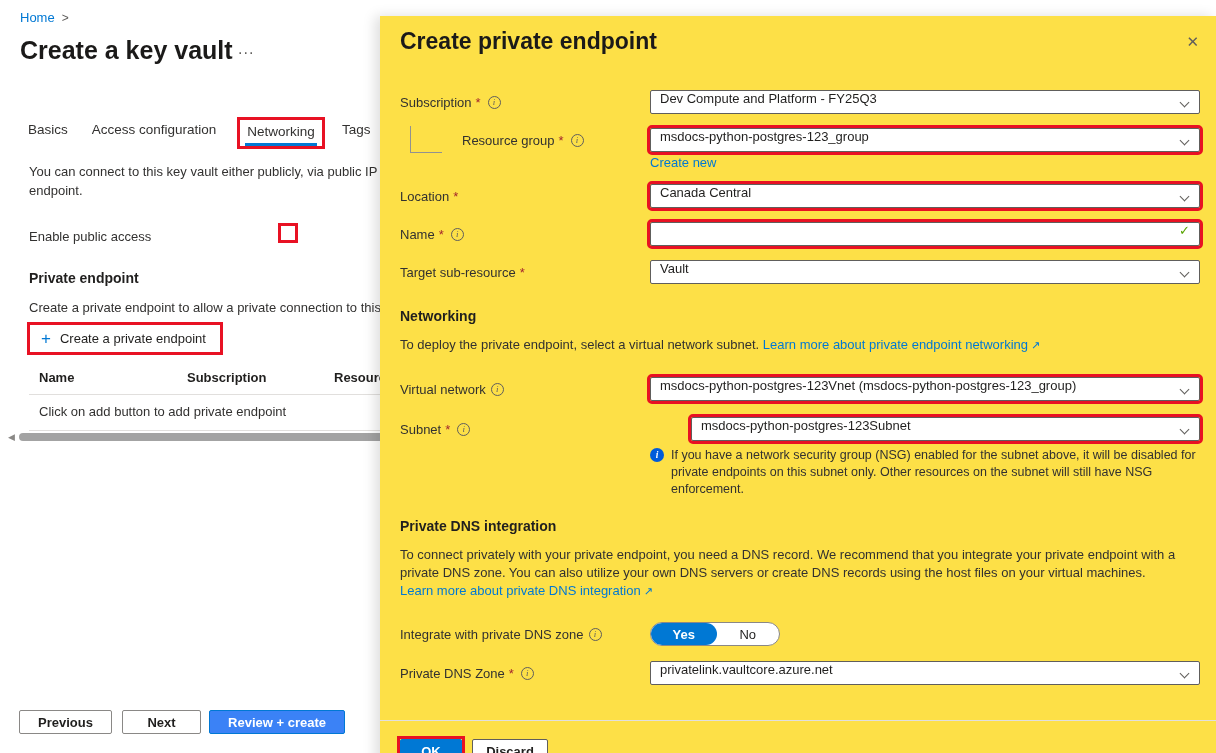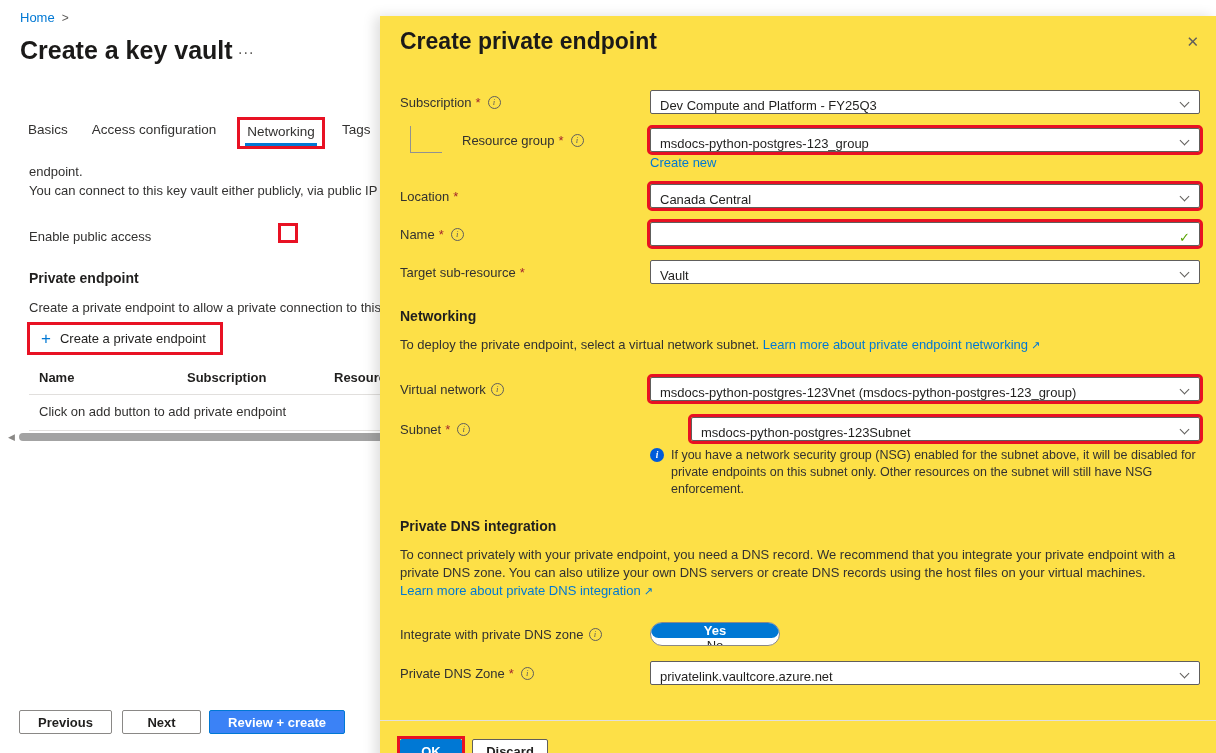--- a/index.html
+++ b/index.html
@@ -50,41 +50,41 @@
 
   
   .panel { position:absolute; left:380px; top:16px; width:836px; height:753px; background:#fde047; box-shadow:-5px 0 12px rgba(0,0,0,.13); padding:0 16px 0 20px; }
   .panel-title { padding-top:12px; font-size:23px; font-weight:600; color:#1b1a19; height:30px; }
   .close-btn { position:absolute; right:13px; top:15px; font-size:15px; color:#605e5c; cursor:pointer; padding:2px 4px; }
 
   .frow { display:flex; align-items:center; height:24px; }
   .flabel { width:250px; flex:none; font-size:13px; color:#323130; display:flex; align-items:center; white-space:nowrap; }
   .req { color:#a4262c; margin:0 2px 0 4px; }
   .info-i { display:inline-flex; align-items:center; justify-content:center; width:13px; height:13px; border:1px solid #605e5c; border-radius:50%; font-size:9px; color:#605e5c; margin-left:5px; font-style:italic; font-family:"Liberation Serif",serif; flex:none; }
-  .ctl { flex:1; height:24px; border:1px solid #605e5c; border-radius:2px; background:#fff; display:flex; align-items:flex-end; padding:0 9px; font-size:13px; color:#201f1e; position:relative; cursor:pointer; white-space:nowrap; overflow:hidden; }
+  .ctl { flex:1; height:24px; border:1px solid #605e5c; border-radius:2px; background:#fff; display:flex; align-items:flex-start; padding:0 9px; font-size:13px; color:#201f1e; position:relative; cursor:pointer; white-space:nowrap; overflow:hidden; }
   .ctl .chev { position:absolute; right:11px; top:8px; width:7px; height:7px; border-right:1.4px solid #605e5c; border-bottom:1.4px solid #605e5c; transform:rotate(45deg); }
   .ctl.hl { outline:3px solid #e81123; }
   .ctl .valid-check { position:absolute; right:9px; color:#57a300; font-size:13px; font-weight:700; }
 
   .connector { position:absolute; left:30px; top:110px; width:32px; height:27px; border-left:1px solid #919191; border-bottom:1px solid #919191; }
   .indent-label { padding-left:62px; }
   .create-new-row { margin-top:3px; height:17px; display:flex; }
   .create-new-row .spacer { width:250px; flex:none; }
   .link { color:#0078d4; text-decoration:none; font-size:13px; cursor:pointer; }
   .ext-icon { font-size:11px; margin-left:3px; }
 
   .sec-heading { font-size:14px; font-weight:700; color:#201f1e; height:17px; }
   .sec-para { font-size:13px; line-height:18px; color:#323130; }
 
   .note-row { display:flex; margin-top:6px; }
   .note-row .spacer { width:250px; flex:none; }
   .note-body { flex:1; display:flex; font-size:12.5px; line-height:17px; color:#323130; }
   .note-icon { flex:none; width:14px; height:14px; border-radius:50%; background:#015cda; color:#fff; font-size:9.5px; font-weight:700; display:inline-flex; align-items:center; justify-content:center; margin:1px 7px 0 0; font-style:italic; font-family:"Liberation Serif",serif; }
 
-  .toggle { width:130px; height:24px; border:1px solid #8a8886; border-radius:13px; display:flex; overflow:hidden; font-size:13px; cursor:pointer; background:#fff;flex-direction:column; }
+  .toggle { width:130px; height:24px; border:1px solid #8a8886; border-radius:13px; display:flex; overflow:hidden; font-size:13px; cursor:pointer; background:#fff; }
   .toggle .yes { flex:1.05; background:#0078d4; color:#fff; font-weight:700; border-radius:13px; display:flex; align-items:center; justify-content:center; }
   .toggle .no { flex:1; display:flex; align-items:center; justify-content:center; color:#201f1e; }
 
   .panel-footer-line { position:absolute; left:0; right:0; top:704px; height:1px; background:#e1dfdd; }
   .btn-ok-wrap { position:absolute; left:20px; top:723px; outline:3px solid #e81123; }
   .btn-ok { width:62px; height:24px; background:#0078d4; border:1px solid #0078d4; color:#fff; }
   .btn-discard { position:absolute; left:92px; top:723px; width:76px; height:24px; border:1px solid #605e5c; }
 
   
   .mt-sub { margin-top:44px; }
@@ -116,22 +116,22 @@
     <div class="title-ellipsis">...</div>
 
     <div class="tabs">
       <span class="tab">Basics</span>
       <span class="tab">Access configuration</span>
       <span class="tab-active-wrap"><span class="tab-active">Networking</span></span>
       <span class="tab">Tags</span>
     </div>
 
     <div class="intro">
+      <div>You can connect to this key vault either publicly, via public IP</div>
       <div>endpoint.</div>
-      <div>You can connect to this key vault either publicly, via public IP</div>
     </div>
 
     <div class="enable-label">Enable public access</div>
     <div class="hl-checkbox"></div>
 
     <div class="pe-heading">Private endpoint</div>
     <div class="pe-desc">Create a private endpoint to allow a private connection to this</div>
 
     <div class="create-pe-btn">
       <span class="plus">+</span>

